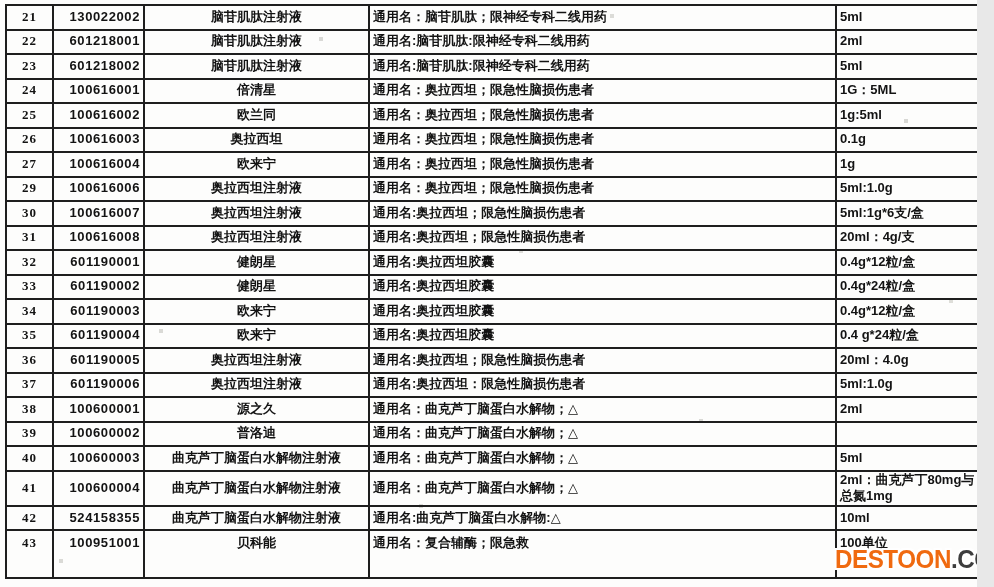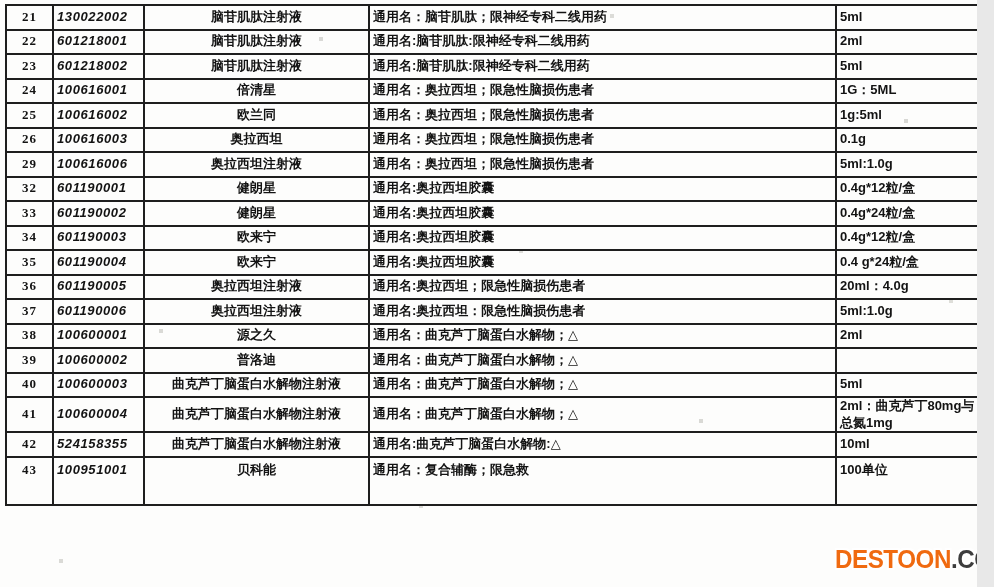--- a/index.html
+++ b/index.html
@@ -29,24 +29,23 @@
     word-break:break-all;
   }
   td.c-no{
     text-align:center;
     font-family:"Liberation Serif","DejaVu Serif",serif;
     font-weight:400;
     font-size:13.5px;
     letter-spacing:1px;
   }
   td.c-code{
-    text-align:left;
+    text-align:right;
     letter-spacing:0.6px;
     font-size:13.5px;
-    font-style:italic;
   }
   td.c-name{text-align:center;border-radius:6px;}
   td.c-generic{text-align:left;padding-left:4px;}
   td.c-spec{text-align:left;padding-left:4px;}
   table.druglist tr:last-child td{
     height:42px;
     vertical-align:top;
     padding-top:4px;
   }
   .watermark{
@@ -124,25 +123,46 @@
           <td class="c-spec">1g:5ml</td>
         </tr>
         <tr>
           <td class="c-no">26</td>
           <td class="c-code">100616003</td>
           <td class="c-name">奥拉西坦</td>
           <td class="c-generic">通用名：奥拉西坦；限急性脑损伤患者</td>
           <td class="c-spec">0.1g</td>
         </tr>
         <tr>
+          <td class="c-no">27</td>
+          <td class="c-code">100616004</td>
+          <td class="c-name">欧来宁</td>
+          <td class="c-generic">通用名：奥拉西坦；限急性脑损伤患者</td>
+          <td class="c-spec">1g</td>
+        </tr>
+        <tr>
           <td class="c-no">29</td>
           <td class="c-code">100616006</td>
           <td class="c-name">奥拉西坦注射液</td>
           <td class="c-generic">通用名：奥拉西坦；限急性脑损伤患者</td>
           <td class="c-spec">5ml:1.0g</td>
+        </tr>
+        <tr>
+          <td class="c-no">30</td>
+          <td class="c-code">100616007</td>
+          <td class="c-name">奥拉西坦注射液</td>
+          <td class="c-generic">通用名:奥拉西坦；限急性脑损伤患者</td>
+          <td class="c-spec">5ml:1g*6支/盒</td>
+        </tr>
+        <tr>
+          <td class="c-no">31</td>
+          <td class="c-code">100616008</td>
+          <td class="c-name">奥拉西坦注射液</td>
+          <td class="c-generic">通用名:奥拉西坦；限急性脑损伤患者</td>
+          <td class="c-spec">20ml：4g/支</td>
         </tr>
         <tr>
           <td class="c-no">32</td>
           <td class="c-code">601190001</td>
           <td class="c-name">健朗星</td>
           <td class="c-generic">通用名:奥拉西坦胶囊</td>
           <td class="c-spec">0.4g*12粒/盒</td>
         </tr>
         <tr>
           <td class="c-no">33</td>

